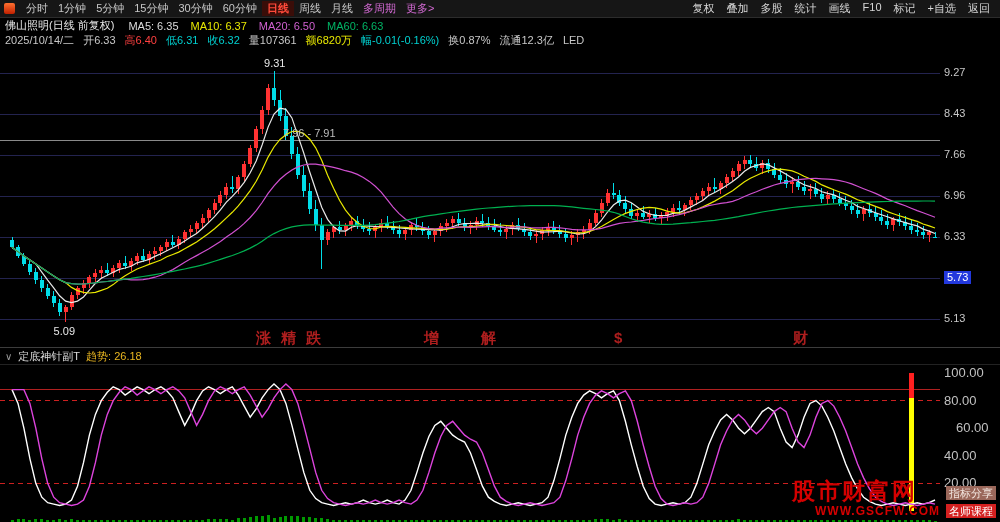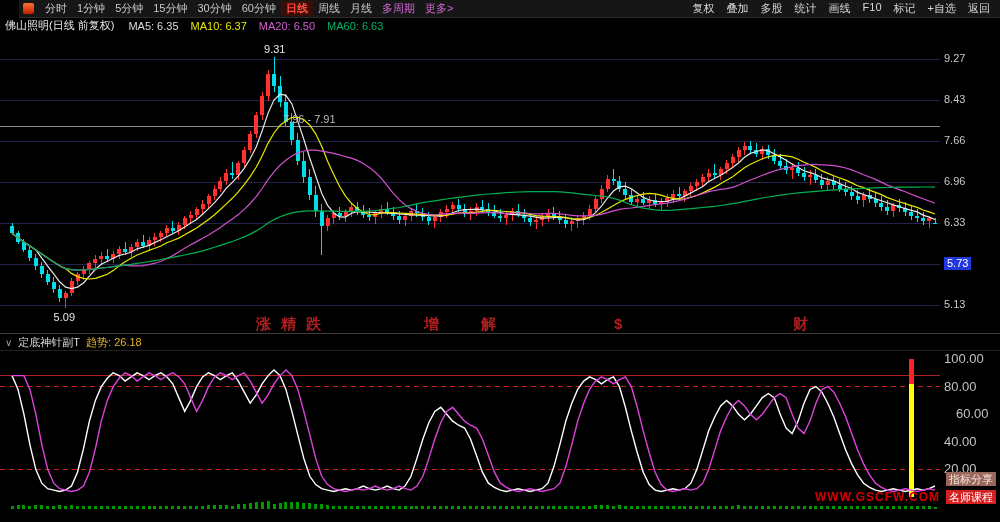--- a/index.html
+++ b/index.html
@@ -1,21 +1,21 @@
 <!DOCTYPE html>
 <html><head>
 <meta charset="utf-8">
 <style>
   html,body{margin:0;padding:0;background:#000;}
   body{font-family:"Liberation Sans","DejaVu Sans",sans-serif;}
   .screen{position:relative;width:1000px;height:522px;background:#000;overflow:hidden;}
 
   
   .topbar{display:flex;align-items:center;height:18px;background:#161616;border-bottom:1px solid #2c2c2c;
-          font-size:11px;color:#c8c8c8;padding:0 4px;box-sizing:border-box;white-space:nowrap;margin-left:19px;}
+          font-size:11px;color:#c8c8c8;padding:0 4px;box-sizing:border-box;white-space:nowrap;}
   .app-icon{width:11px;height:11px;background:linear-gradient(#ff7030,#c02000);border-radius:2px;margin-right:6px;flex:0 0 auto;}
   .pitem{padding:0 5px;cursor:default;}
   .pitem.active{color:#ff4a3a;font-weight:bold;background:#3a0d08;}
   .pitem.accent{color:#d46ad4;}
   .spacer{flex:1;}
   .titem{padding:0 6px;color:#d6d6d6;}
 
   
   .inforow1{display:flex;align-items:center;height:15px;font-size:11px;padding:0 5px;gap:14px;white-space:nowrap;}
   .stock-title{color:#e6e6e6;}
@@ -89,20 +89,33 @@
   <div class="inforow1">
     <span class="stock-title">佛山照明(日线 前复权)</span>
     <span id="ma-list">
         <span class="ma-val" style="color: rgb(220, 220, 220);">MA5: 6.35</span>
         <span class="ma-val" style="color: rgb(232, 232, 0);">MA10: 6.37</span>
         <span class="ma-val" style="color: rgb(208, 96, 208);">MA20: 6.50</span>
         <span class="ma-val" style="color: rgb(0, 180, 101);">MA60: 6.63</span>
       </span>
   </div>
 
+  <div class="inforow2" id="quote-list">
+      <span class="q-val" style="color: rgb(200, 200, 200);">2025/10/14/二</span>
+      <span class="q-val" style="color: rgb(200, 200, 200);">开6.33</span>
+      <span class="q-val" style="color: rgb(255, 64, 64);">高6.40</span>
+      <span class="q-val" style="color: rgb(0, 208, 208);">低6.31</span>
+      <span class="q-val" style="color: rgb(0, 208, 208);">收6.32</span>
+      <span class="q-val" style="color: rgb(200, 200, 200);">量107361</span>
+      <span class="q-val" style="color: rgb(232, 232, 0);">额6820万</span>
+      <span class="q-val" style="color: rgb(0, 208, 208);">幅-0.01(-0.16%)</span>
+      <span class="q-val" style="color: rgb(200, 200, 200);">换0.87%</span>
+      <span class="q-val" style="color: rgb(200, 200, 200);">流通12.3亿</span>
+      <span class="q-val" style="color: rgb(200, 200, 200);">LED</span>
+    </div>
 
   <div class="main-chart" id="mainChart">
     <div id="mainSvgWrap">
         <svg width="1000" height="300" viewBox="0 0 1000 300" shape-rendering="crispEdges">
           <line x1="0" y1="26" x2="940" y2="26" stroke="#23234f" stroke-width="1"></line>
           <line x1="0" y1="67" x2="940" y2="67" stroke="#23234f" stroke-width="1"></line>
           <line x1="0" y1="108" x2="940" y2="108" stroke="#23234f" stroke-width="1"></line>
           <line x1="0" y1="149" x2="940" y2="149" stroke="#23234f" stroke-width="1"></line>
           <line x1="0" y1="190" x2="940" y2="190" stroke="#23234f" stroke-width="1"></line>
           <line x1="0" y1="231" x2="940" y2="231" stroke="#23234f" stroke-width="1"></line>
@@ -614,20 +627,21 @@
           <rect x="927.6" y="155.4" width="3" height="2.6" fill="#009900"></rect>
           <rect x="933.5" y="155.9" width="3" height="2.1" fill="#009900"></rect>
           <rect x="908.7" y="8.0" width="5" height="24.8" fill="#ff2020"></rect>
           <rect x="908.7" y="32.8" width="5" height="113.2" fill="#ffff00"></rect>
           <polyline points="12.0,24.6 18.0,38.4 23.9,63.2 29.9,93.6 35.8,118.4 41.8,132.2 47.7,137.7 53.7,139.1 59.6,140.5 65.6,139.1 71.5,135.0 77.5,121.2 83.5,97.7 89.4,70.1 95.4,49.4 101.3,35.6 107.3,27.3 113.2,21.8 119.2,24.6 125.1,30.1 131.1,25.9 137.1,21.8 143.0,24.6 149.0,28.7 154.9,24.6 160.9,21.8 166.8,25.9 172.8,32.8 178.7,46.6 184.7,60.4 190.7,49.4 196.6,35.6 202.6,25.9 208.5,21.8 214.5,24.6 220.4,28.7 226.4,24.6 232.3,21.8 238.3,30.1 244.2,41.1 250.2,52.2 256.2,43.9 262.1,32.8 268.1,24.6 274.0,19.0 280.0,24.6 285.9,38.4 291.9,60.4 297.8,83.9 303.8,107.4 309.8,125.3 315.7,133.6 321.7,137.7 327.6,139.1 333.6,140.5 339.5,139.1 345.5,137.7 351.4,139.1 357.4,137.7 363.3,135.0 369.3,137.7 375.3,139.1 381.2,137.7 387.2,135.0 393.1,137.7 399.1,139.1 405.0,135.0 411.0,125.3 416.9,107.4 422.9,88.0 428.9,71.5 434.8,60.4 440.8,56.3 446.7,63.2 452.7,70.1 458.6,74.2 464.6,77.0 470.5,88.0 476.5,104.6 482.4,121.2 488.4,132.2 494.4,136.3 500.3,139.1 506.3,140.5 512.2,139.1 518.2,137.7 524.1,139.1 530.1,140.5 536.0,139.1 542.0,137.7 548.0,132.2 553.9,115.6 559.9,93.6 565.8,70.1 571.8,52.2 577.7,38.4 583.7,30.1 589.6,25.9 595.6,28.7 601.5,32.8 607.5,28.7 613.5,25.9 619.4,35.6 625.4,56.3 631.3,79.8 637.3,101.8 643.2,121.2 649.2,133.6 655.1,139.1 661.1,140.5 667.0,139.1 673.0,137.7 679.0,139.1 684.9,137.7 690.9,132.2 696.8,118.4 702.8,99.1 708.7,79.8 714.7,66.0 720.6,54.9 726.6,49.4 732.6,54.9 738.5,63.2 744.5,68.7 750.4,63.2 756.4,54.9 762.3,46.6 768.3,42.5 774.2,46.6 780.2,63.2 786.1,77.0 792.1,82.5 798.1,70.1 804.0,52.2 810.0,38.4 815.9,35.6 821.9,41.1 827.8,52.2 833.8,66.0 839.7,82.5 845.7,99.1 851.7,112.9 857.6,123.9 863.6,132.2 869.5,136.3 875.5,139.1 881.4,140.5 887.4,139.1 893.3,137.7 899.3,139.1 905.3,140.5 911.2,139.1 917.2,137.7 923.1,139.1 929.1,137.7 935.0,135.0" fill="none" stroke="#ffffff" stroke-width="1.4" shape-rendering="auto"></polyline>
           <polyline points="12.0,24.6 18.0,24.6 23.9,24.6 29.9,38.4 35.8,63.2 41.8,93.6 47.7,118.4 53.7,132.2 59.6,137.7 65.6,139.1 71.5,140.5 77.5,139.1 83.5,135.0 89.4,121.2 95.4,97.7 101.3,70.1 107.3,49.4 113.2,35.6 119.2,27.3 125.1,21.8 131.1,24.6 137.1,30.1 143.0,25.9 149.0,21.8 154.9,24.6 160.9,28.7 166.8,24.6 172.8,21.8 178.7,25.9 184.7,32.8 190.7,46.6 196.6,60.4 202.6,49.4 208.5,35.6 214.5,25.9 220.4,21.8 226.4,24.6 232.3,28.7 238.3,24.6 244.2,21.8 250.2,30.1 256.2,41.1 262.1,52.2 268.1,43.9 274.0,32.8 280.0,24.6 285.9,19.0 291.9,24.6 297.8,38.4 303.8,60.4 309.8,83.9 315.7,107.4 321.7,125.3 327.6,133.6 333.6,137.7 339.5,139.1 345.5,140.5 351.4,139.1 357.4,137.7 363.3,139.1 369.3,137.7 375.3,135.0 381.2,137.7 387.2,139.1 393.1,137.7 399.1,135.0 405.0,137.7 411.0,139.1 416.9,135.0 422.9,125.3 428.9,107.4 434.8,88.0 440.8,71.5 446.7,60.4 452.7,56.3 458.6,63.2 464.6,70.1 470.5,74.2 476.5,77.0 482.4,88.0 488.4,104.6 494.4,121.2 500.3,132.2 506.3,136.3 512.2,139.1 518.2,140.5 524.1,139.1 530.1,137.7 536.0,139.1 542.0,140.5 548.0,139.1 553.9,137.7 559.9,132.2 565.8,115.6 571.8,93.6 577.7,70.1 583.7,52.2 589.6,38.4 595.6,30.1 601.5,25.9 607.5,28.7 613.5,32.8 619.4,28.7 625.4,25.9 631.3,35.6 637.3,56.3 643.2,79.8 649.2,101.8 655.1,121.2 661.1,133.6 667.0,139.1 673.0,140.5 679.0,139.1 684.9,137.7 690.9,139.1 696.8,137.7 702.8,132.2 708.7,118.4 714.7,99.1 720.6,79.8 726.6,66.0 732.6,54.9 738.5,49.4 744.5,54.9 750.4,63.2 756.4,68.7 762.3,63.2 768.3,54.9 774.2,46.6 780.2,42.5 786.1,46.6 792.1,63.2 798.1,77.0 804.0,82.5 810.0,70.1 815.9,52.2 821.9,38.4 827.8,35.6 833.8,41.1 839.7,52.2 845.7,66.0 851.7,82.5 857.6,99.1 863.6,112.9 869.5,123.9 875.5,132.2 881.4,136.3 887.4,139.1 893.3,140.5 899.3,139.1 905.3,137.7 911.2,139.1 917.2,140.5 923.1,139.1 929.1,137.7 935.0,139.1" fill="none" stroke="#dd44dd" stroke-width="1.4" shape-rendering="auto"></polyline>
         </svg>
       </div>
     <div class="brand">
       <div class="brand-text">
+        <div class="brand-name">股市财富网</div>
         <div class="brand-url">WWW.GSCFW.COM</div>
       </div>
       <div class="badges">
         <span class="badge-top">指标分享</span>
         <span class="badge-bottom">名师课程</span>
       </div>
     </div>
   <div class="iaxis-label" style="top: 2px;">100.00</div>
       <div class="iaxis-label" style="top: 29.6px;">80.00</div>
       <div class="iaxis-label" style="top: 57.2px; margin-left: 12px;">60.00</div>

